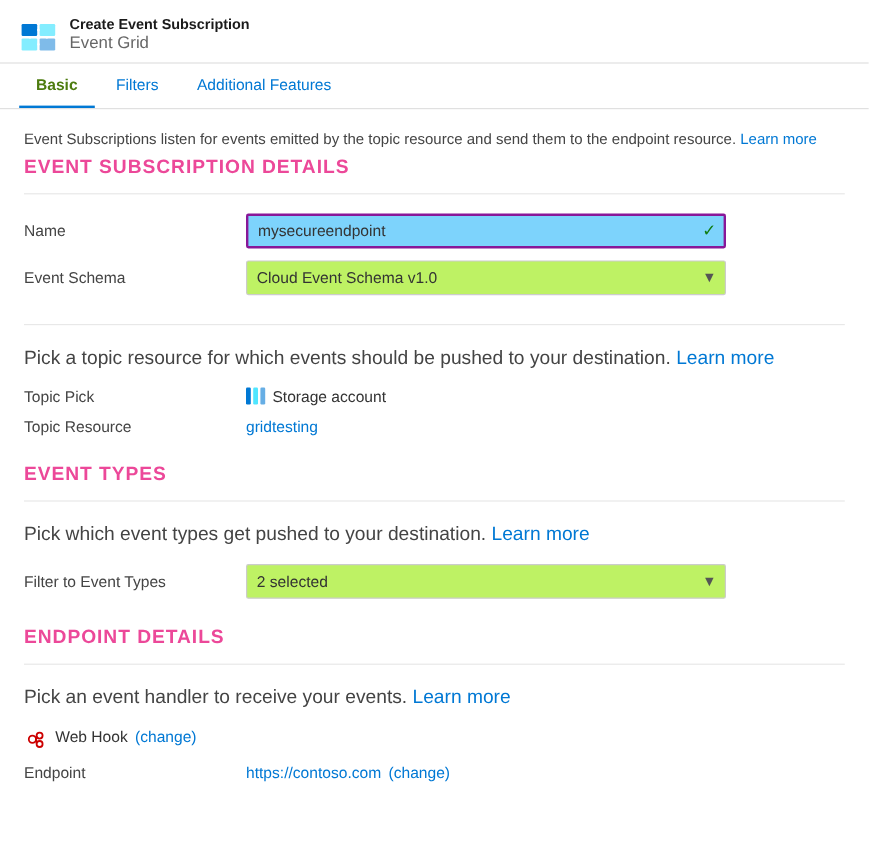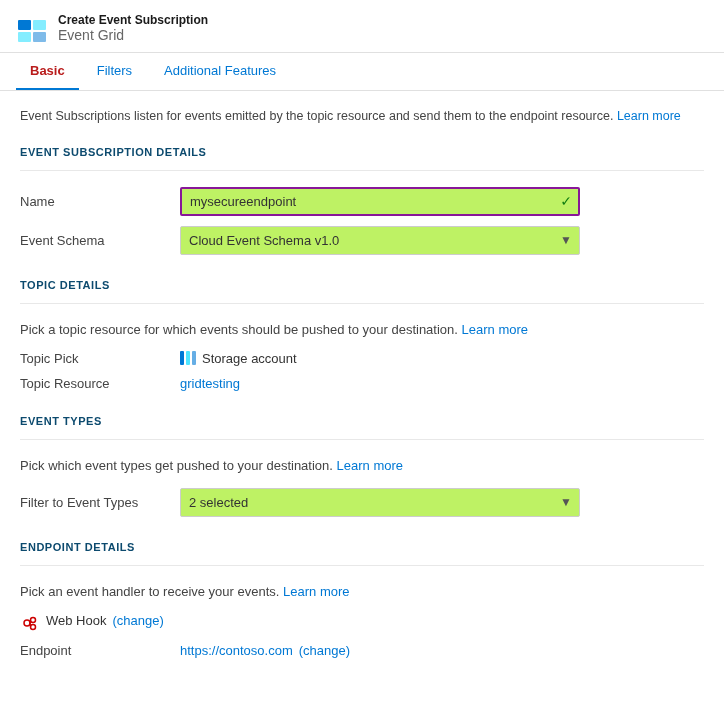--- a/index.html
+++ b/index.html
@@ -42,64 +42,65 @@
     }
     .tab {
       padding: 10px 14px;
       cursor: pointer;
       font-size: 13px;
       color: #0078d4;
       border-bottom: 2px solid transparent;
       margin-right: 4px;
     }
     .tab.active {
-      color: #b91c1c;
+      color: #4d7c0f;
       border-bottom: 2px solid #0078d4;
       font-weight: 600;
     }
 
     .content {
       padding: 16px 20px;
     }
 
     .info-text {
       font-size: 12.5px;
       color: #444;
-      margin-bottom: 20px;
+      margin-bottom: 5px;
       line-height: 1.5;
     }
     .info-text a, a {
       color: #0078d4;
       text-decoration: none;
     }
 
     .section-title {
-      font-size: 11px;
+      font-size: 16px;
       font-weight: 700;
-      color: #0c4a6e;
+      color: #ec4899;
       letter-spacing: 0.05em;
       text-transform: uppercase;
       margin-bottom: 12px;
     }
 
     .section {
       margin-bottom: 24px;
     }
 
     .section-desc {
-      font-size: 13px;
+      font-size: 16px;
       color: #444;
       margin-bottom: 12px;
       line-height: 1.5;
     }
 
     .form-row {
       display: flex;
       align-items: center;
       margin-bottom: 10px;
+      gap: 25px;
     }
     .form-label {
       width: 160px;
       font-size: 13px;
       color: #444;
       flex-shrink: 0;
     }
     .form-control {
       flex: 1;
       max-width: 400px;
@@ -229,41 +230,40 @@
   </div>
 
   <div class="section">
     <div class="section-title">EVENT SUBSCRIPTION DETAILS</div>
     <div class="divider"></div>
 
     <div class="form-row">
       <div class="form-label">Name</div>
       <div class="form-control">
         <div class="input-wrapper">
-          <input type="text" value="mysecureendpoint" readonly="" style="width: 100%; padding: 5px 30px 5px 8px; border: 2px solid rgb(136, 23, 152); border-radius: 2px; font-size: 13px; color: rgb(51, 51, 51); outline: none; background: #bef264;">
+          <input type="text" value="mysecureendpoint" readonly="" style="width: 100%; padding: 5px 30px 5px 8px; border: 2px solid rgb(136, 23, 152); border-radius: 2px; font-size: 13px; color: rgb(51, 51, 51); outline: none; background: #7dd3fc;">
           <span class="input-check">✓</span>
         </div>
       </div>
     </div>
 
     <div class="form-row">
       <div class="form-label">Event Schema</div>
       <div class="form-control">
         <div class="select-wrapper">
           <select class="select-box">
             <option>Cloud Event Schema v1.0</option>
           </select>
           <span class="select-arrow">▼</span>
         </div>
       </div>
     </div>
   </div>
 
   <div class="section">
-    <div class="section-title">TOPIC DETAILS</div>
     <div class="divider"></div>
     <div class="section-desc">
       <span>Pick a topic resource for which events should be pushed to your destination.</span>
       <a href="#">Learn more</a>
     </div>
 
     <div class="form-row">
       <div class="form-label">Topic Pick</div>
       <div class="form-control">
         <div class="inline-value">

